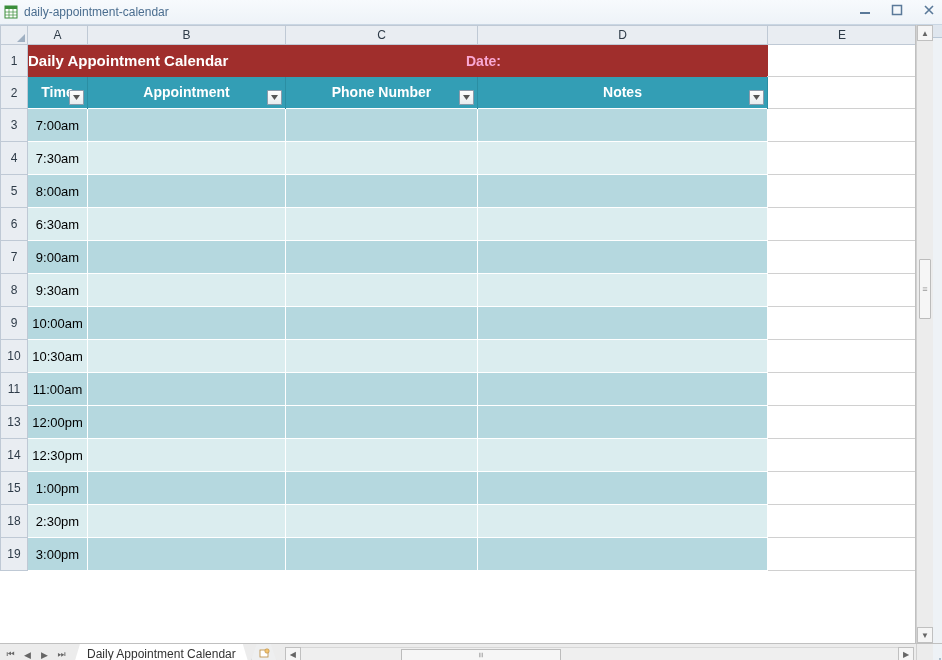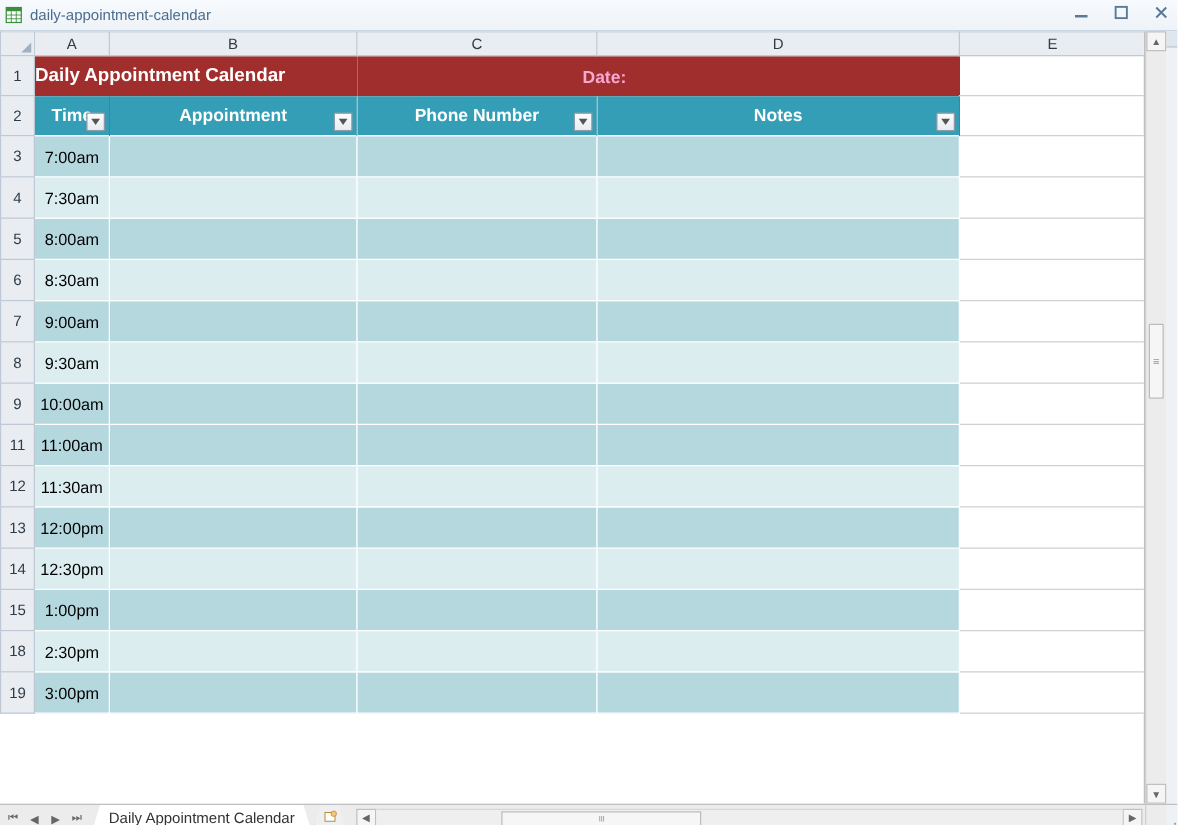--- a/index.html
+++ b/index.html
@@ -395,21 +395,21 @@
           <tr class="data-row">
             <th class="rowhead">5</th>
             <td class="time-cell shade-dark">8:00am</td>
             <td class="data-cell shade-dark"></td>
             <td class="data-cell shade-dark"></td>
             <td class="data-cell shade-dark"></td>
             <td class="row-e-cell"></td>
           </tr>
           <tr class="data-row">
             <th class="rowhead">6</th>
-            <td class="time-cell shade-light">8:30am</td>
+            <td class="time-cell shade-light">6:30am</td>
             <td class="data-cell shade-light"></td>
             <td class="data-cell shade-light"></td>
             <td class="data-cell shade-light"></td>
             <td class="row-e-cell"></td>
           </tr>
           <tr class="data-row">
             <th class="rowhead">7</th>
             <td class="time-cell shade-dark">9:00am</td>
             <td class="data-cell shade-dark"></td>
             <td class="data-cell shade-dark"></td>
@@ -426,33 +426,33 @@
           </tr>
           <tr class="data-row">
             <th class="rowhead">9</th>
             <td class="time-cell shade-dark">10:00am</td>
             <td class="data-cell shade-dark"></td>
             <td class="data-cell shade-dark"></td>
             <td class="data-cell shade-dark"></td>
             <td class="row-e-cell"></td>
           </tr>
           <tr class="data-row">
+            <th class="rowhead">10</th>
+            <td class="time-cell shade-light">10:30am</td>
+            <td class="data-cell shade-light"></td>
+            <td class="data-cell shade-light"></td>
+            <td class="data-cell shade-light"></td>
+            <td class="row-e-cell"></td>
+          </tr>
+          <tr class="data-row">
             <th class="rowhead">11</th>
             <td class="time-cell shade-dark">11:00am</td>
             <td class="data-cell shade-dark"></td>
             <td class="data-cell shade-dark"></td>
             <td class="data-cell shade-dark"></td>
-            <td class="row-e-cell"></td>
-          </tr>
-          <tr class="data-row">
-            <th class="rowhead">12</th>
-            <td class="time-cell shade-light">11:30am</td>
-            <td class="data-cell shade-light"></td>
-            <td class="data-cell shade-light"></td>
-            <td class="data-cell shade-light"></td>
             <td class="row-e-cell"></td>
           </tr>
           <tr class="data-row">
             <th class="rowhead">13</th>
             <td class="time-cell shade-dark">12:00pm</td>
             <td class="data-cell shade-dark"></td>
             <td class="data-cell shade-dark"></td>
             <td class="data-cell shade-dark"></td>
             <td class="row-e-cell"></td>
           </tr>

